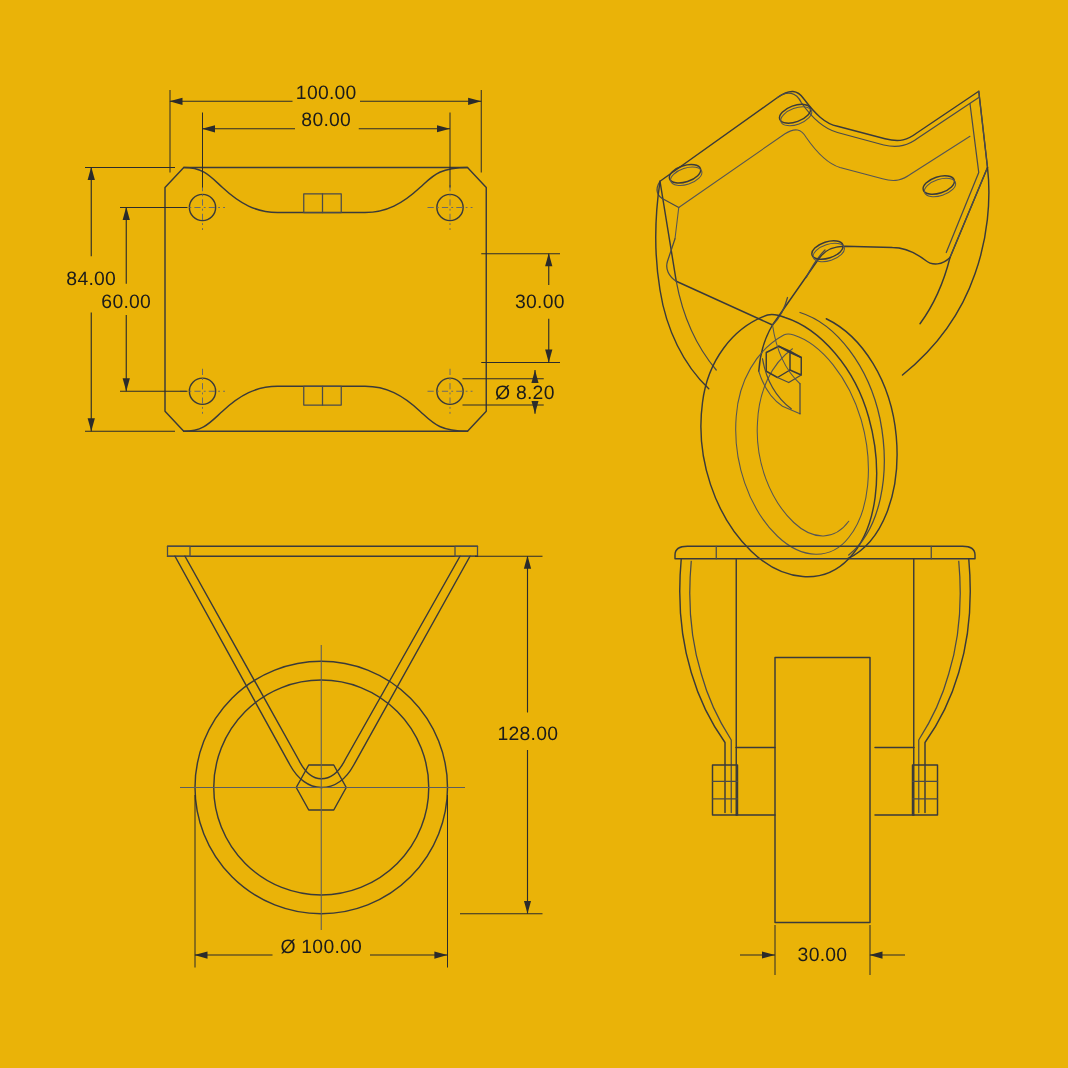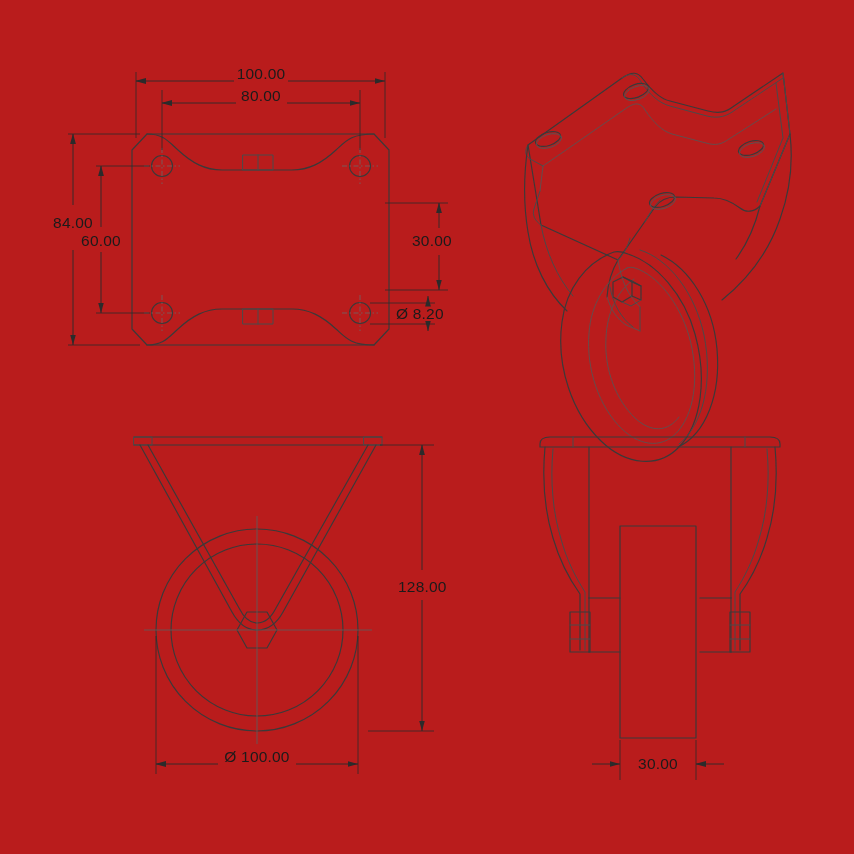--- a/index.html
+++ b/index.html
@@ -11,21 +11,21 @@
   body {
     width: 854px;
     height: 854px;
     font-family: "Liberation Sans", sans-serif;
     overflow: hidden;
   }
   #sheet {
     position: relative;
     width: 854px;
     height: 854px;
-    background: #b91c1c;
+    background: #eab308;
   }
   #sheet svg {
     position: absolute;
     left: 0;
     top: 0;
     width: 854px;
     height: 854px;
   }
   .ol   { fill: none; stroke: #3a3a3a; stroke-width: 1.15; stroke-linejoin: round; stroke-linecap: round; }
   .ol2  { fill: none; stroke: #4a4a4a; stroke-width: 1.0;  stroke-linejoin: round; stroke-linecap: round; }

